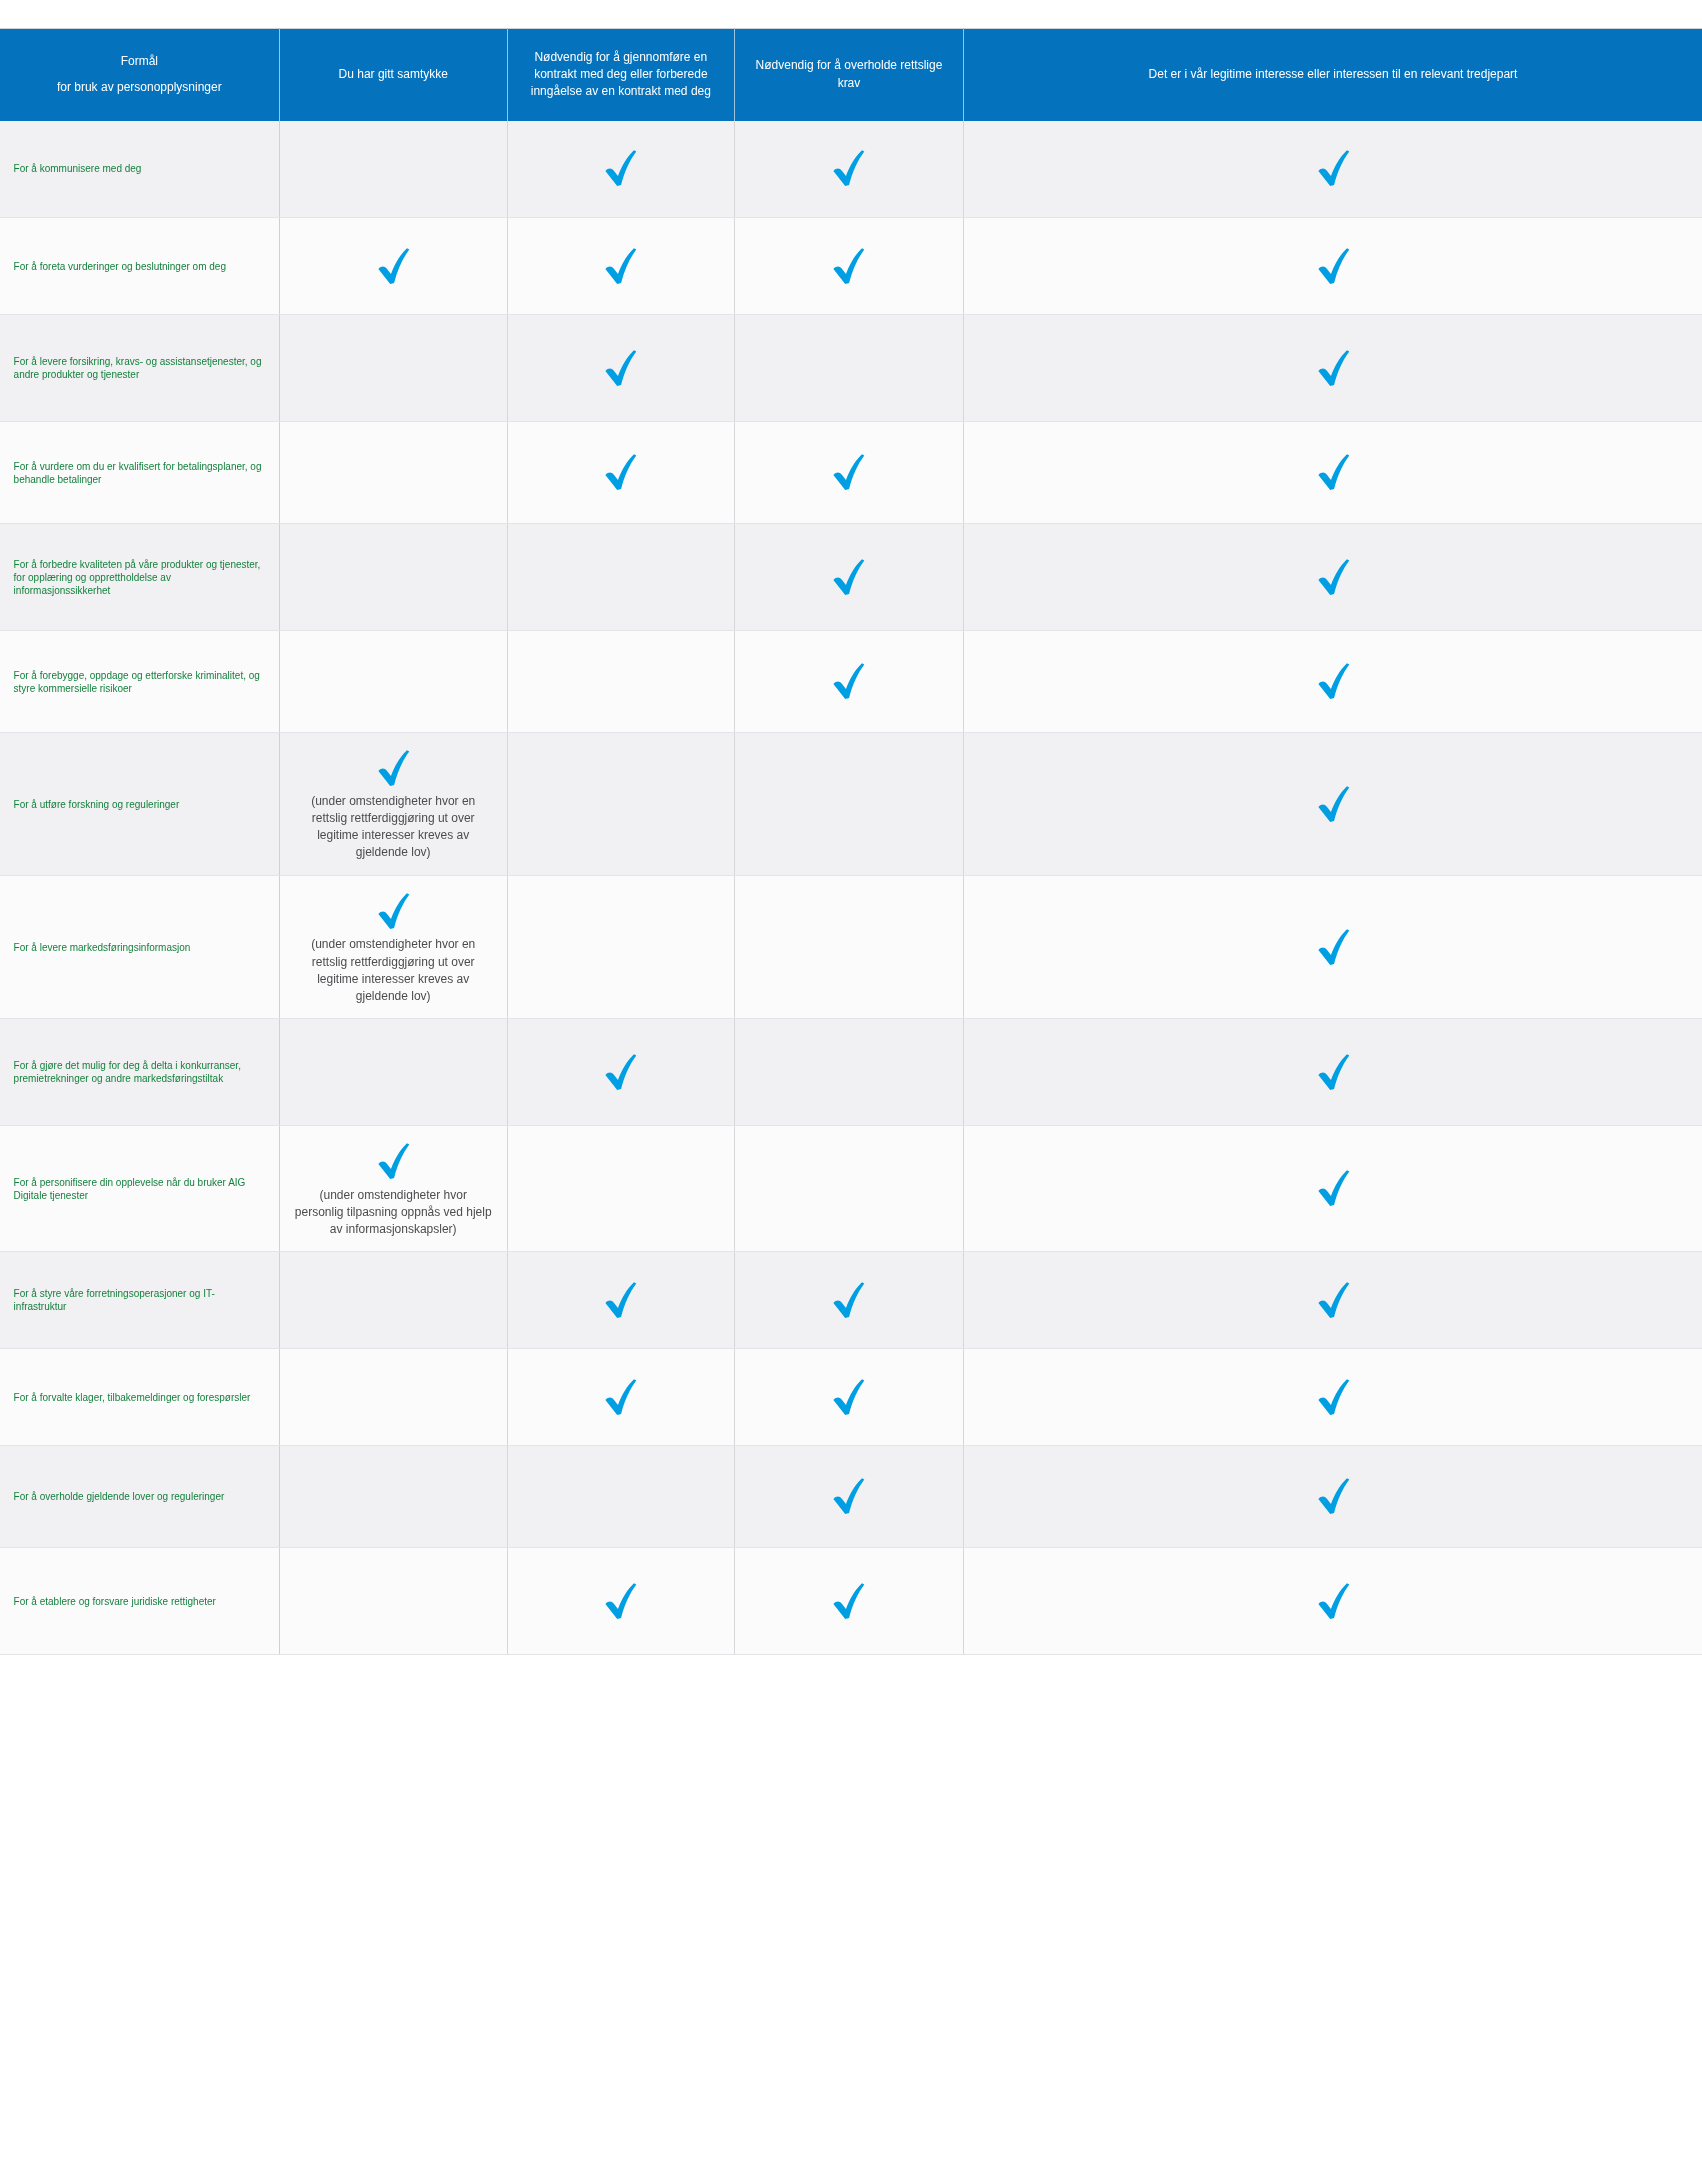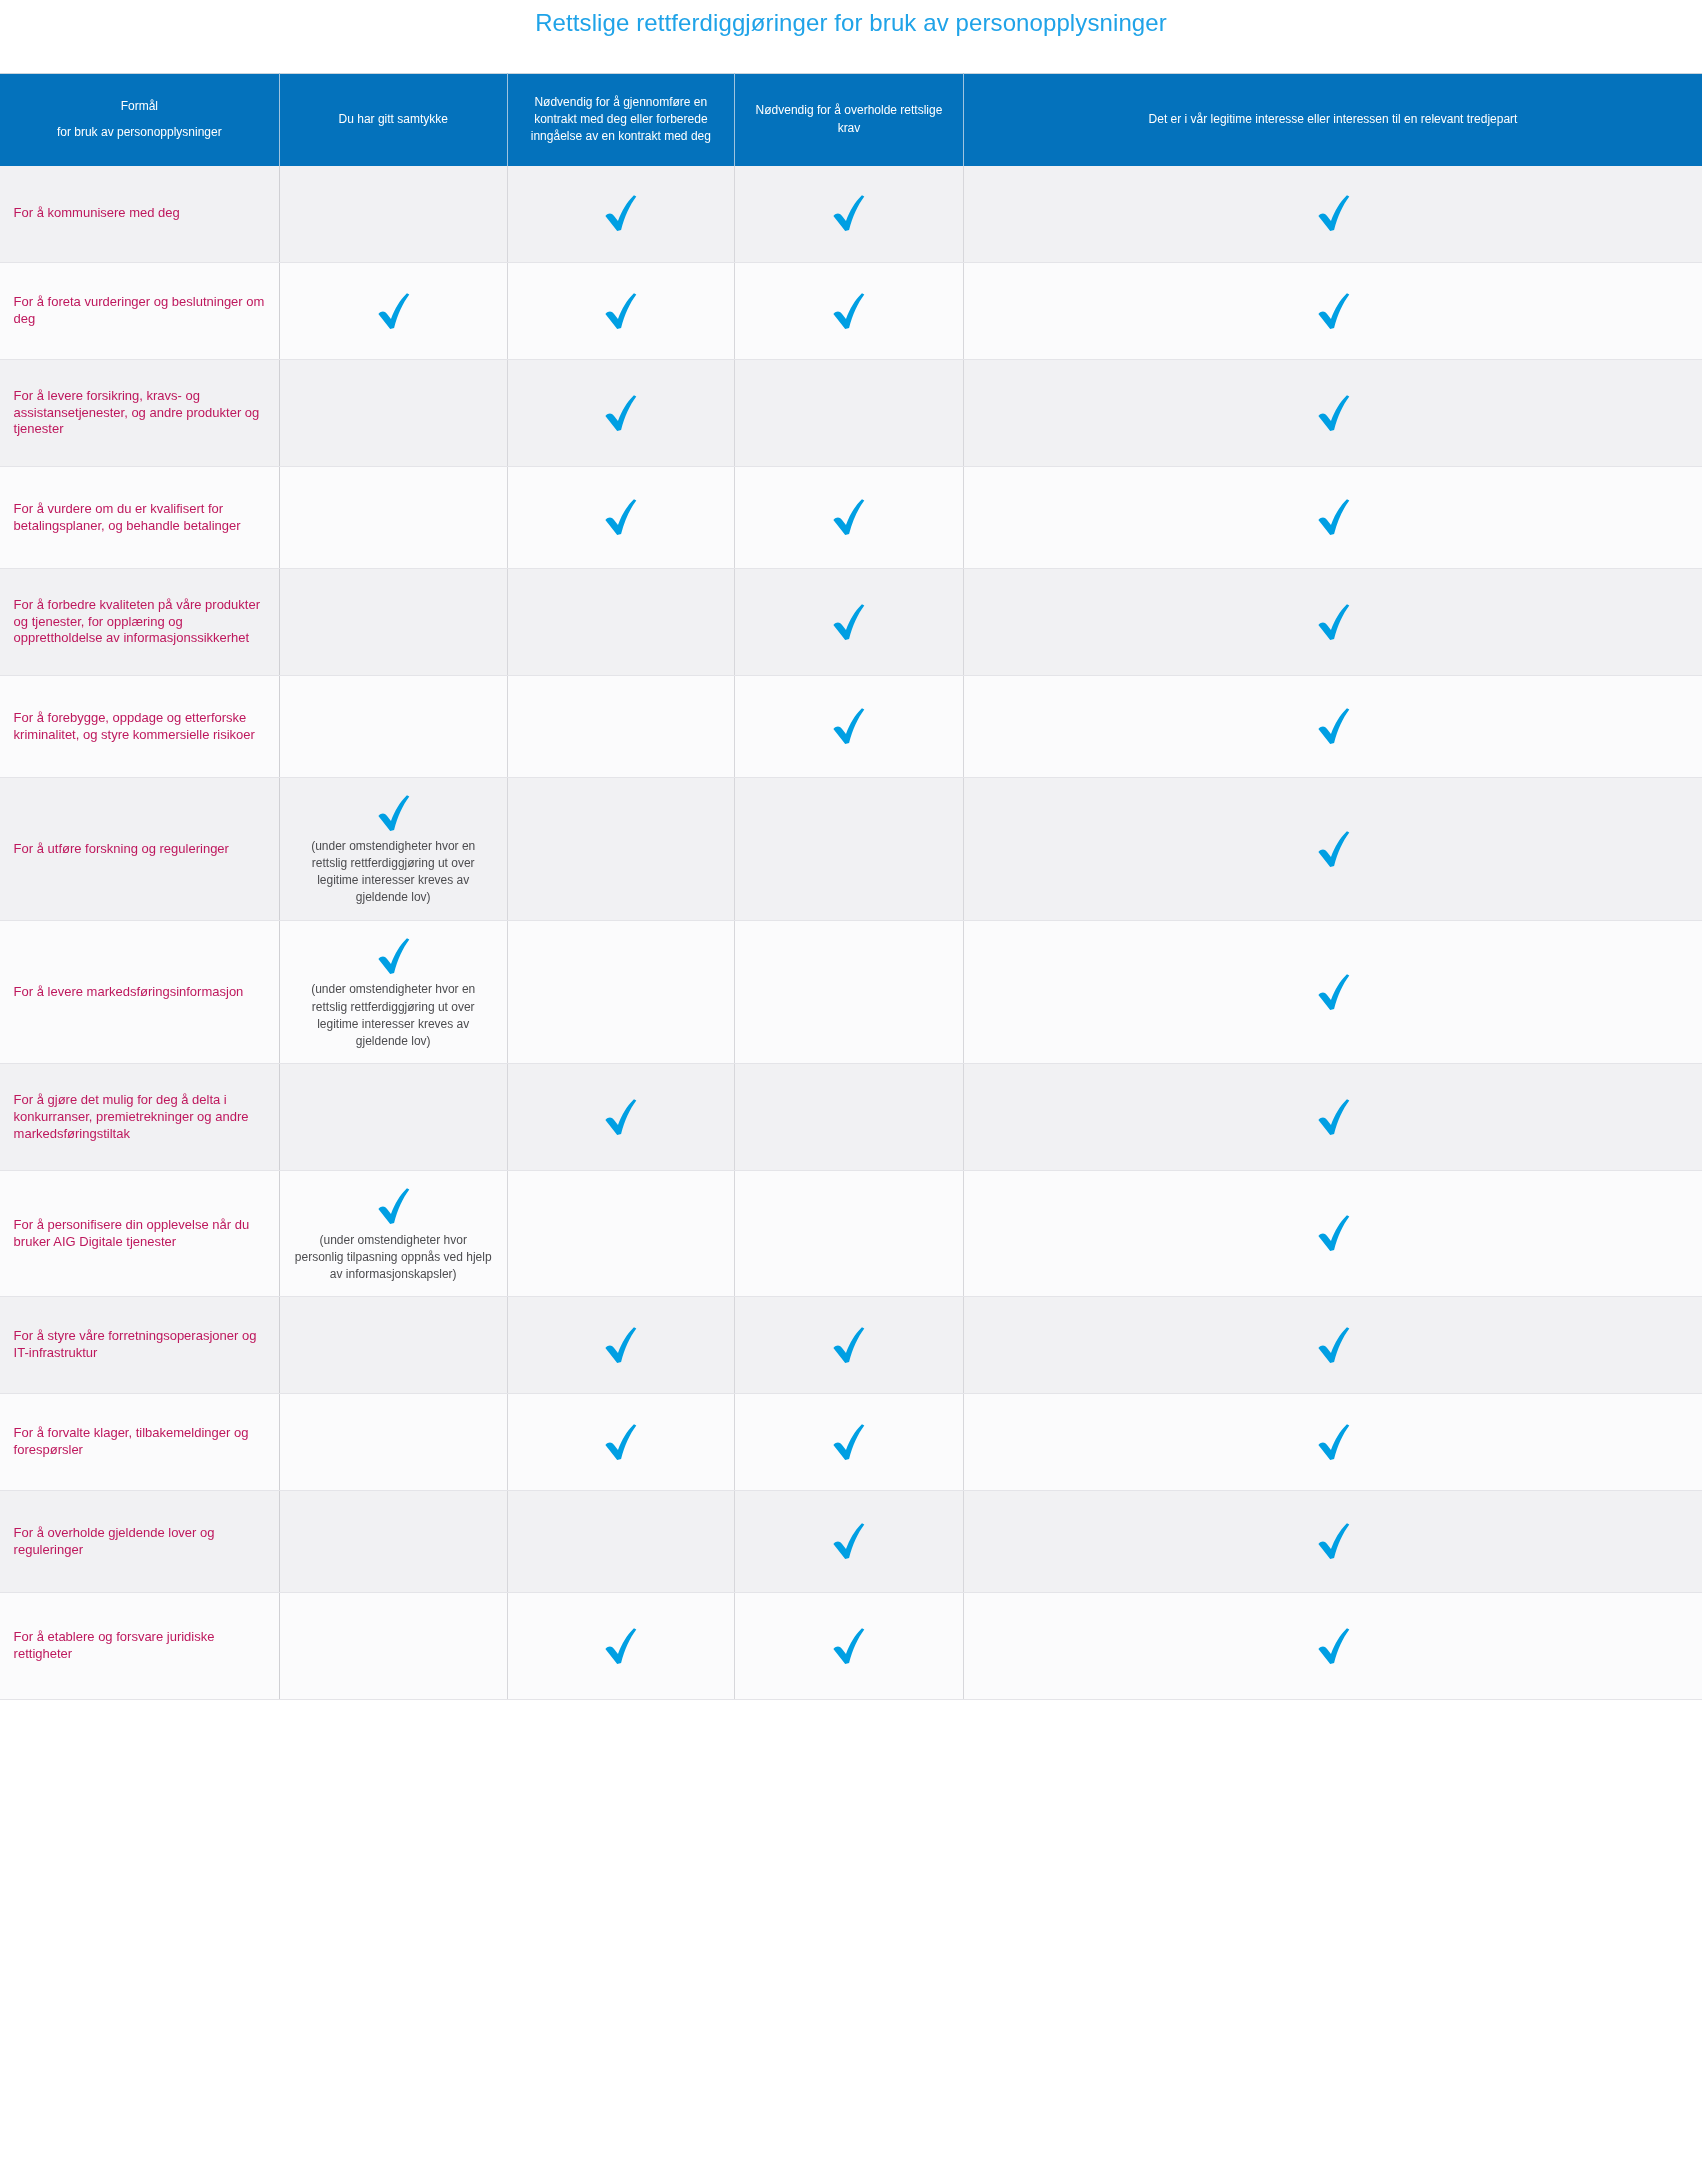--- a/index.html
+++ b/index.html
@@ -65,23 +65,23 @@
   tbody td {
     border-right: 1px solid #d7d7db;
     border-bottom: 1px solid #e4e4e8;
     vertical-align: middle;
     padding: 13.6px 9.7px;
   }
   tbody td:last-child { border-right: none; }
   tbody td.purpose {
     text-align: left;
     padding: 13.6px 13.6px 13.6px 13.6px;
-    font-size: 13px;
+    font-size: 10px;
     line-height: 1.3;
-    color: #be185d;
+    color: #15803d;
     border-right: 1px solid #d0d0d4;
   }
   tbody td.mark {
     text-align: center;
   }
   .cellwrap {
     display: flex;
     flex-direction: column;
     align-items: center;
     justify-content: center;
@@ -102,23 +102,20 @@
     text-align: center;
     margin-top: 1.9px;
   }
   .empty { display: block; height: 1px; }
 </style>
 </head>
 <body>
 
 <div class="page">
 
-  <div class="title-bar">
-    <h1>Rettslige rettferdiggjøringer for bruk av personopplysninger</h1>
-  </div>
 
   <table class="grid">
     <colgroup>
       <col class="c0">
         <col class="c1">
         <col class="c2">
         <col class="c3">
         <col class="c4">
     </colgroup>
     <thead>

